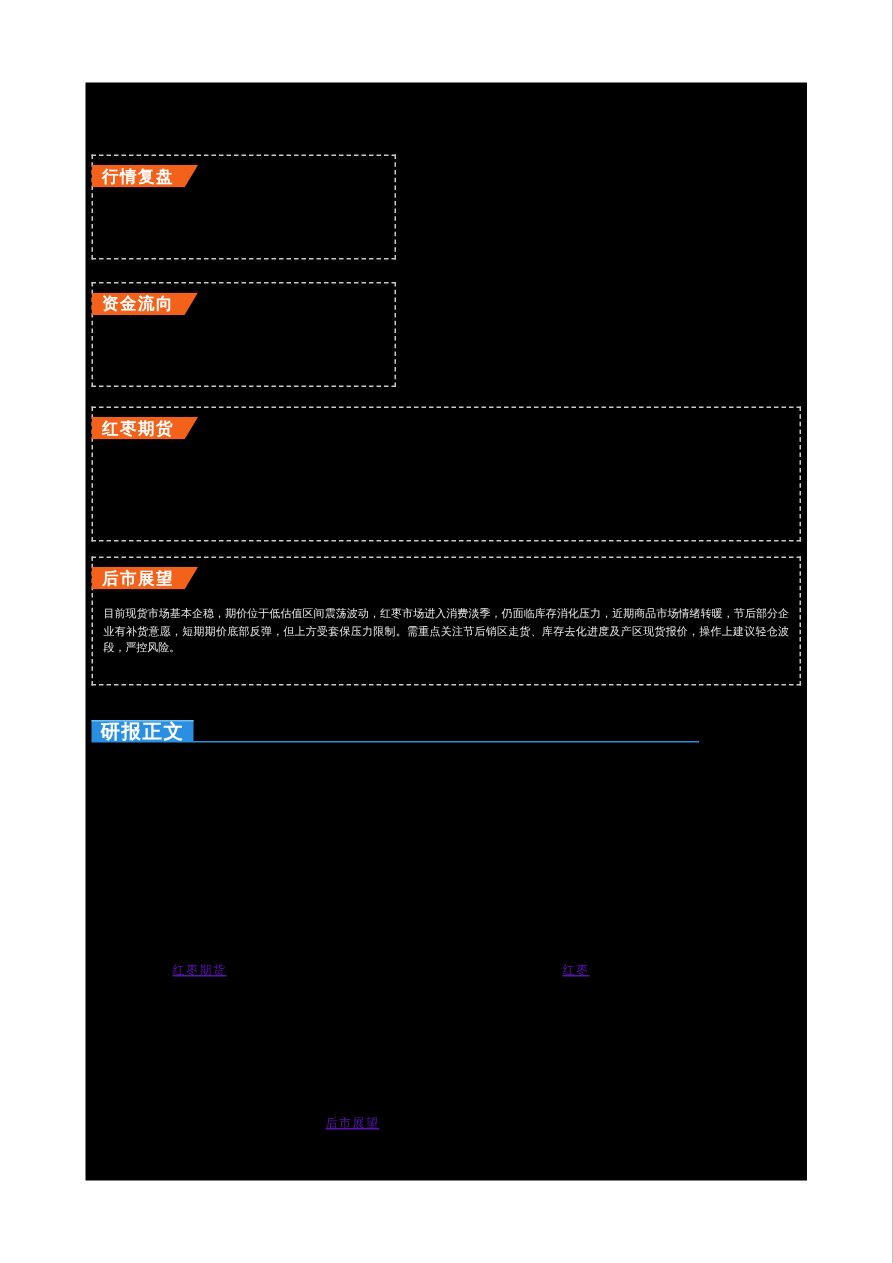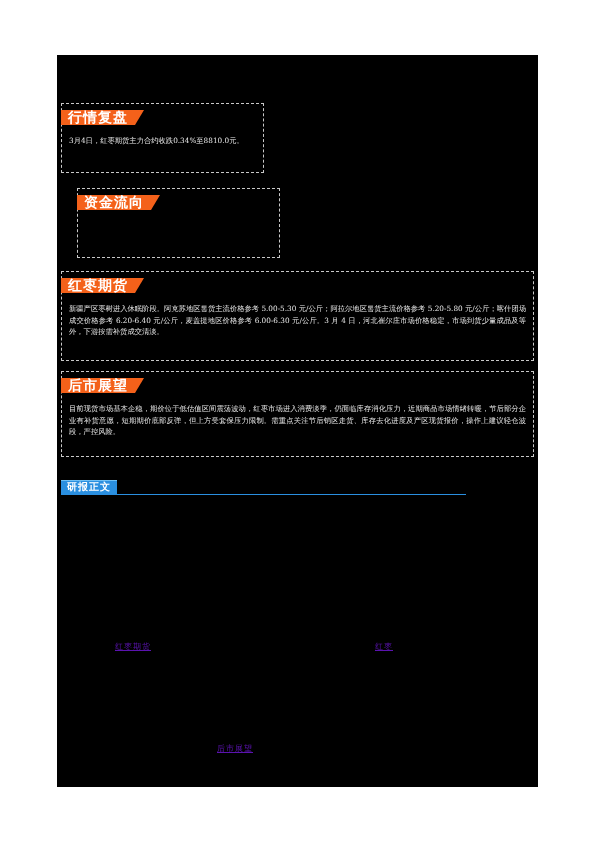--- a/index.html
+++ b/index.html
@@ -37,21 +37,21 @@
   .section.wide   { left: 4px; width: 473px; }
 
   
   .tab-orange {
     position: absolute;
     left: -1px;
     top: 6px;
     height: 15px;
     background: #f4611a;
     color: #ffffff;
-    font-size: 14px;
+    font-size: 11px;
     line-height: 15px;
     padding: 0 16px 0 7px;
     letter-spacing: 1px;
     white-space: nowrap;
     font-family: "DejaVu Sans", "Liberation Sans", sans-serif;
     font-weight: bold;
     clip-path: polygon(0 0, 100% 0, calc(100% - 9px) 100%, 0 100%);
   }
 
   
@@ -62,45 +62,45 @@
     top: 31px;
     color: #e8e8e8;
     font-size: 7.3px;
     line-height: 11.5px;
     text-align: justify;
     font-family: "DejaVu Serif", "Liberation Serif", serif;
   }
 
   
   #sec-review   { top: 48px;  height: 70px; }
-  #sec-capital  { top: 133px; height: 70px; margin-left: 16px; }
+  #sec-capital  { top: 133px; height: 70px; }
   #sec-spot     { top: 216px; height: 90px; }
   #sec-outlook  { top: 316px; height: 86px; }
 
   
   #report-header {
     position: absolute;
     left: 4px;
     top: 425px;
     width: 405px;
     height: 16px;
   }
   #report-header .tab-blue {
     position: absolute;
     left: 0;
     top: 0;
     height: 14px;
     background: #2a8fe0;
     color: #ffffff;
-    font-size: 10px;
+    font-size: 13px;
     line-height: 14px;
     padding: 0 6px;
     letter-spacing: 1px;
     white-space: nowrap;
-    font-family: Liberation Mono, monospace;
+    font-family: Liberation Sans, sans-serif;
     font-weight: bold;
     border-top: 1px solid #6ec0f5;
     box-sizing: border-box;
   }
   #report-header .rule {
     position: absolute;
     left: 0;
     top: 14px;
     width: 100%;
     height: 1px;
@@ -122,30 +122,28 @@
   #link-hz   { left: 278px; top: 586px; padding-left: 40px; }
   #link-gfqh { left: 160px; top: 688px; }
 </style>
 </head>
 <body>
 
 <div id="doc-panel">
 
   <div class="section narrow" id="sec-review">
     <div class="tab-orange">行情复盘</div>
-    <div class="sec-body">3月4日，红枣期货主力合约收跌0.34%至8810.0元。</div>
   </div>
 
   <div class="section narrow" id="sec-capital">
     <div class="tab-orange">资金流向</div>
   </div>
 
   <div class="section wide" id="sec-spot">
     <div class="tab-orange">红枣期货</div>
-    <div class="sec-body">新疆产区枣树进入休眠阶段。阿克苏地区통货主流价格参考 5.00-5.30 元/公斤；阿拉尔地区통货主流价格参考 5.20-5.80 元/公斤；喀什团场成交价格参考 6.20-6.40 元/公斤，麦盖提地区价格参考 6.00-6.30 元/公斤。3 月 4 日，河北崔尔庄市场价格稳定，市场到货少量成品及等外，下游按需补货成交清淡。</div>
   </div>
 
   <div class="section wide" id="sec-outlook">
     <div class="tab-orange">后市展望</div>
     <div class="sec-body">目前现货市场基本企稳，期价位于低估值区间震荡波动，红枣市场进入消费淡季，仍面临库存消化压力，近期商品市场情绪转暖，节后部分企业有补货意愿，短期期价底部反弹，但上方受套保压力限制。需重点关注节后销区走货、库存去化进度及产区现货报价，操作上建议轻仓波段，严控风险。</div>
   </div>
 
   <div id="report-header">
     <div class="tab-blue">研报正文</div>
     <div class="rule"></div>

